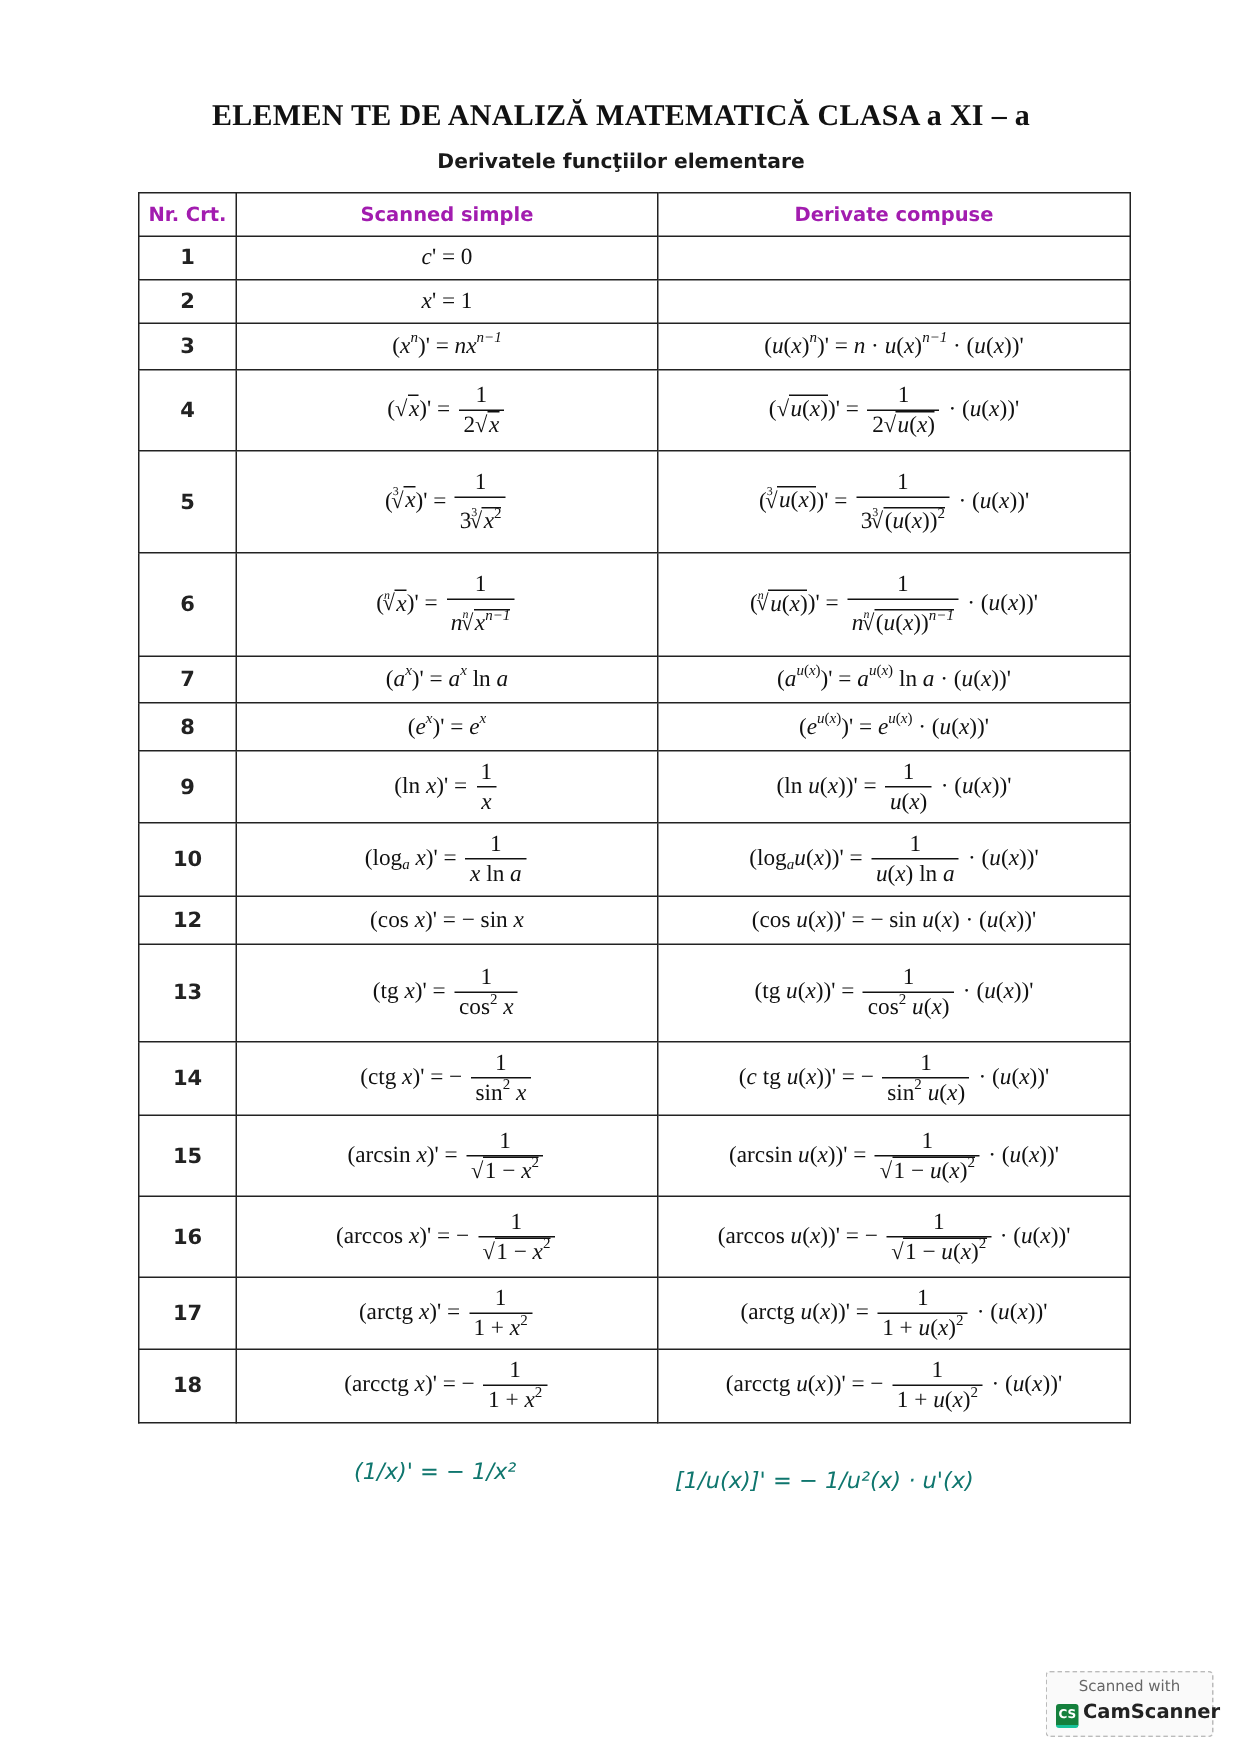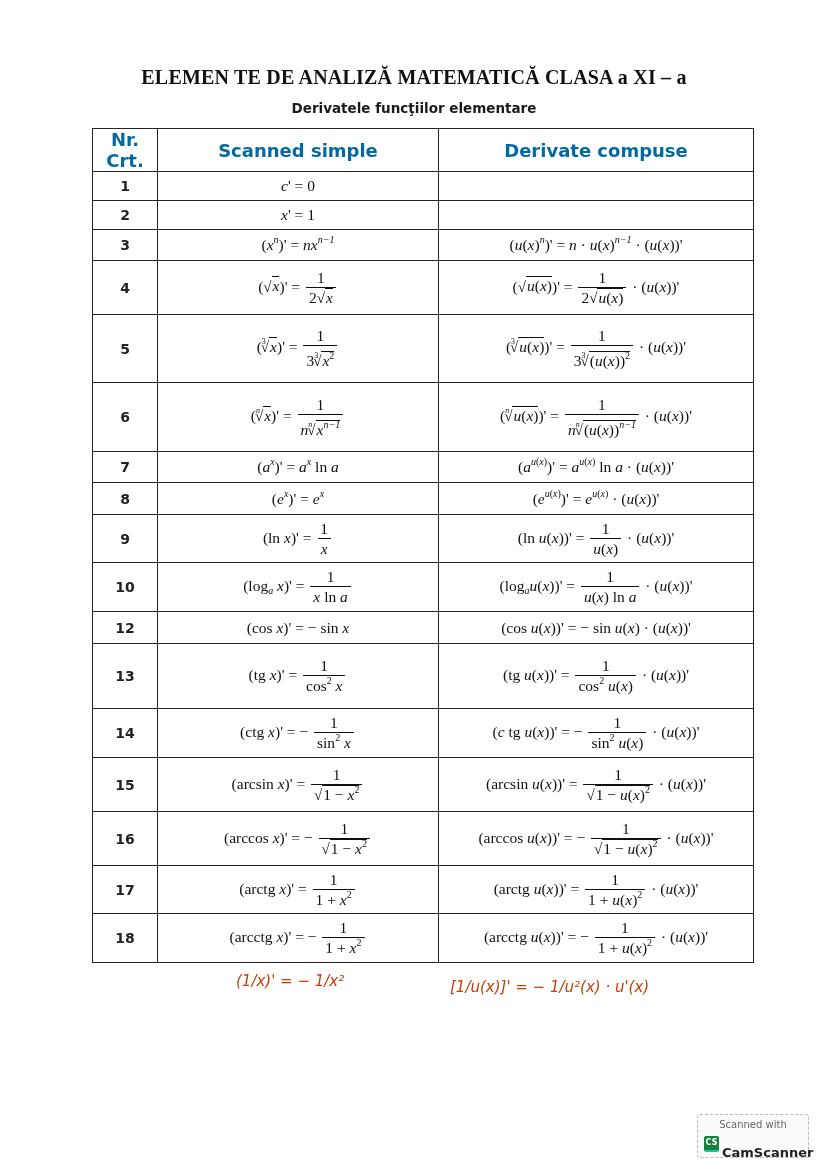--- a/index.html
+++ b/index.html
@@ -4,39 +4,39 @@
 <style>
   html, body { margin:0; padding:0; }
   body { width:828px; height:1171px; background:#ffffff; position:relative; overflow:hidden;
          font-family:"Liberation Serif", "DejaVu Serif", serif; color:#1a1a1a; }
   .title { position:absolute; left:0; width:828px; top:66px; text-align:center;
            font-family:"Liberation Serif", serif; font-weight:bold; font-size:20px; letter-spacing:0.2px; color:#111; }
   .subtitle { position:absolute; left:0; width:828px; top:100px; text-align:center;
               font-family:"DejaVu Sans", sans-serif; font-weight:bold; font-size:13.5px; color:#1a1a1a; }
   table.deriv { position:absolute; left:92px; top:128px; width:661px; border-collapse:collapse; table-layout:fixed; }
   table.deriv td, table.deriv th { border:1.3px solid #222; text-align:center; vertical-align:middle; padding:0; }
-  table.deriv th { font-family:"DejaVu Sans", sans-serif; font-weight:bold; font-size:18px; height:28px; color:#0369a1; }
+  table.deriv th { font-family:"DejaVu Sans", sans-serif; font-weight:bold; font-size:13px; height:28px; color:#a21caf; }
   td.nr { font-family:"DejaVu Sans", sans-serif; font-weight:bold; font-size:14px; color:#222; }
   td.f { font-family:"Liberation Serif", serif; font-size:15.5px; color:#111; }
   .i { font-style:italic; }
   sup { font-size:10px; vertical-align:7px; line-height:0; }
   sub { font-size:10px; vertical-align:-3px; line-height:0; }
   .frac { display:inline-flex; flex-direction:column; align-items:center; vertical-align:middle; margin:0 2px; }
   .frac .num { padding:0 3px; line-height:18px; }
   .frac .den { border-top:1.2px solid #111; padding:1px 3px 0; line-height:18px; }
   .sqrt { border-top:1.1px solid #111; padding-left:1px; }
   .rad { font-size:15px; }
   .idx { font-size:8px; vertical-align:8px; margin-right:-5px; }
-  .hand { position:absolute; font-family:"DejaVu Sans", sans-serif; color:#c2410c; font-size:15px; font-style:italic; }
+  .hand { position:absolute; font-family:"DejaVu Sans", sans-serif; color:#0f766e; font-size:15px; font-style:italic; }
   .cam { position:absolute; left:697px; top:1114px; width:110px; height:42px; border:1px dashed #bbb;
          border-radius:3px; background:#fafafa; font-family:"DejaVu Sans", sans-serif; }
   .cam .l1 { position:absolute; top:4px; left:0; width:110px; text-align:center; font-size:10px; color:#666; }
   .cam .logo { position:absolute; left:6px; top:21px; width:15px; height:14px; background:#15803d; border-radius:2px;
                color:#fff; font-size:8px; font-weight:bold; text-align:center; line-height:14px; border-bottom:2px solid #19c39a; }
-  .cam .l2 { position:absolute; left:24px; top:30px; font-size:13px; color:#222; font-weight:bold; }
+  .cam .l2 { position:absolute; left:24px; top:19px; font-size:13px; color:#222; font-weight:bold; }
 </style>
 </head>
 <body>
 
 <div class="title">ELEMEN  TE DE ANALIZĂ MATEMATICĂ CLASA a XI – a</div>
 <div class="subtitle">Derivatele funcţiilor elementare</div>
 
 <table class="deriv">
   <colgroup>
       <col style="width:65px">

